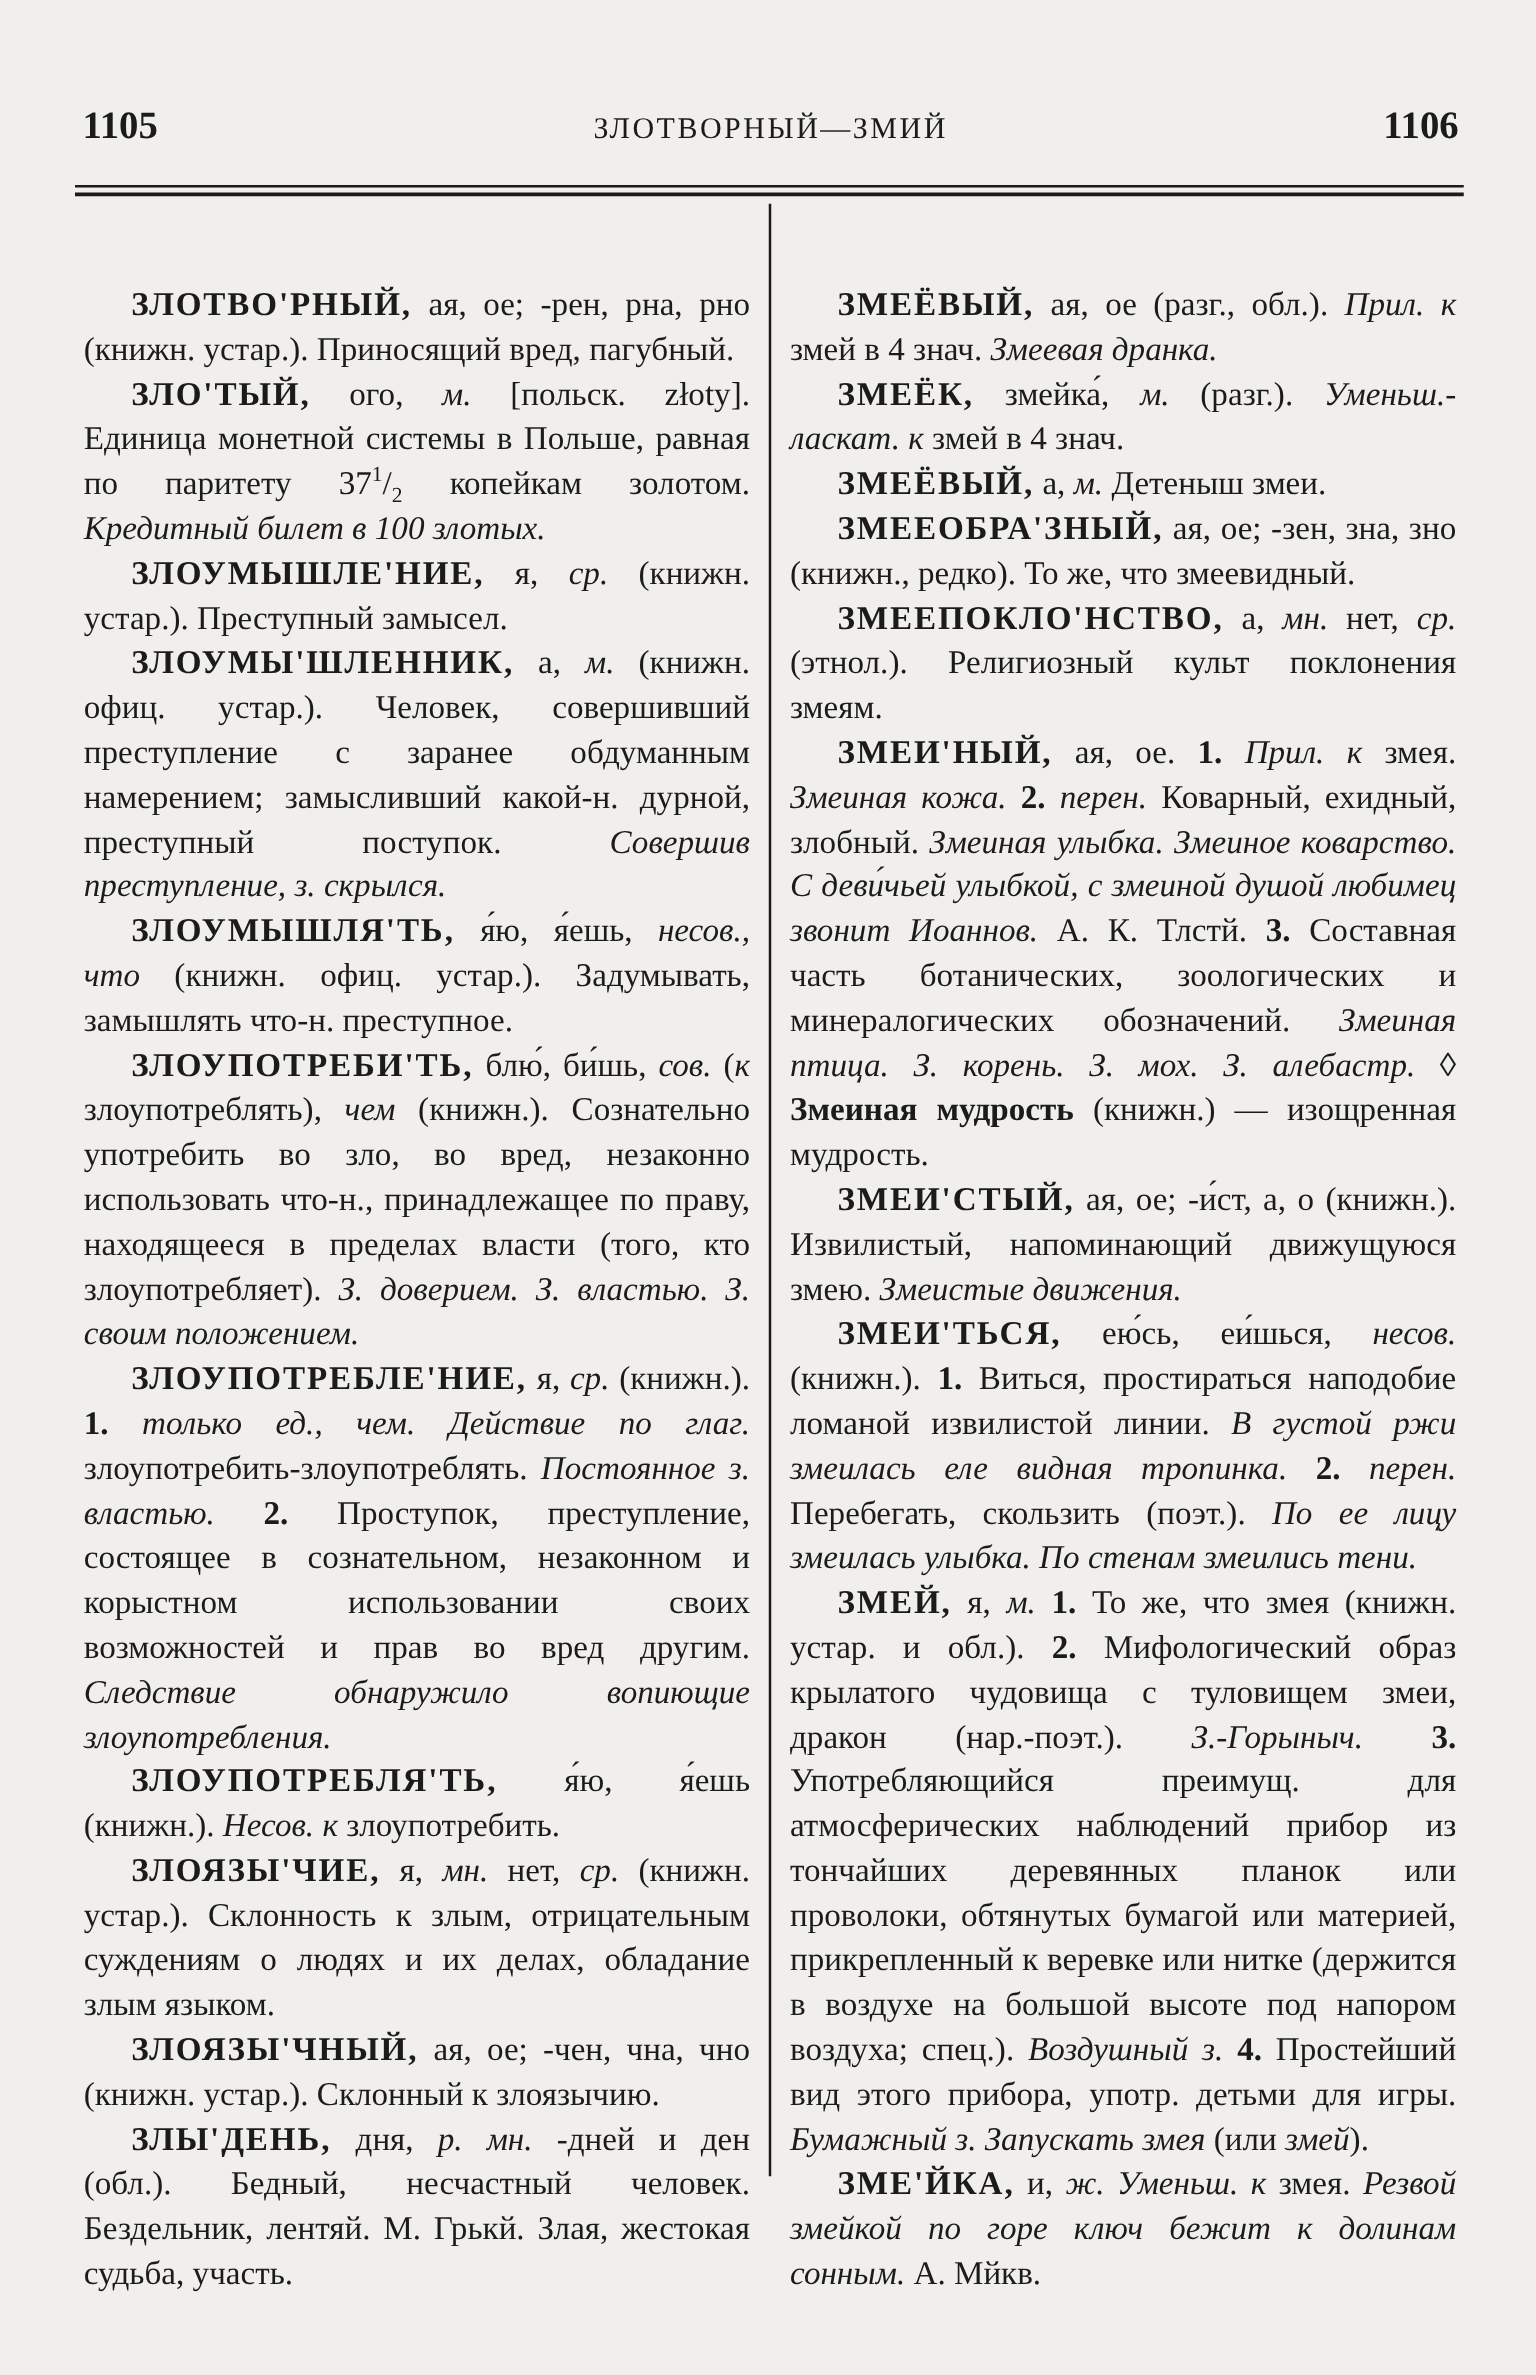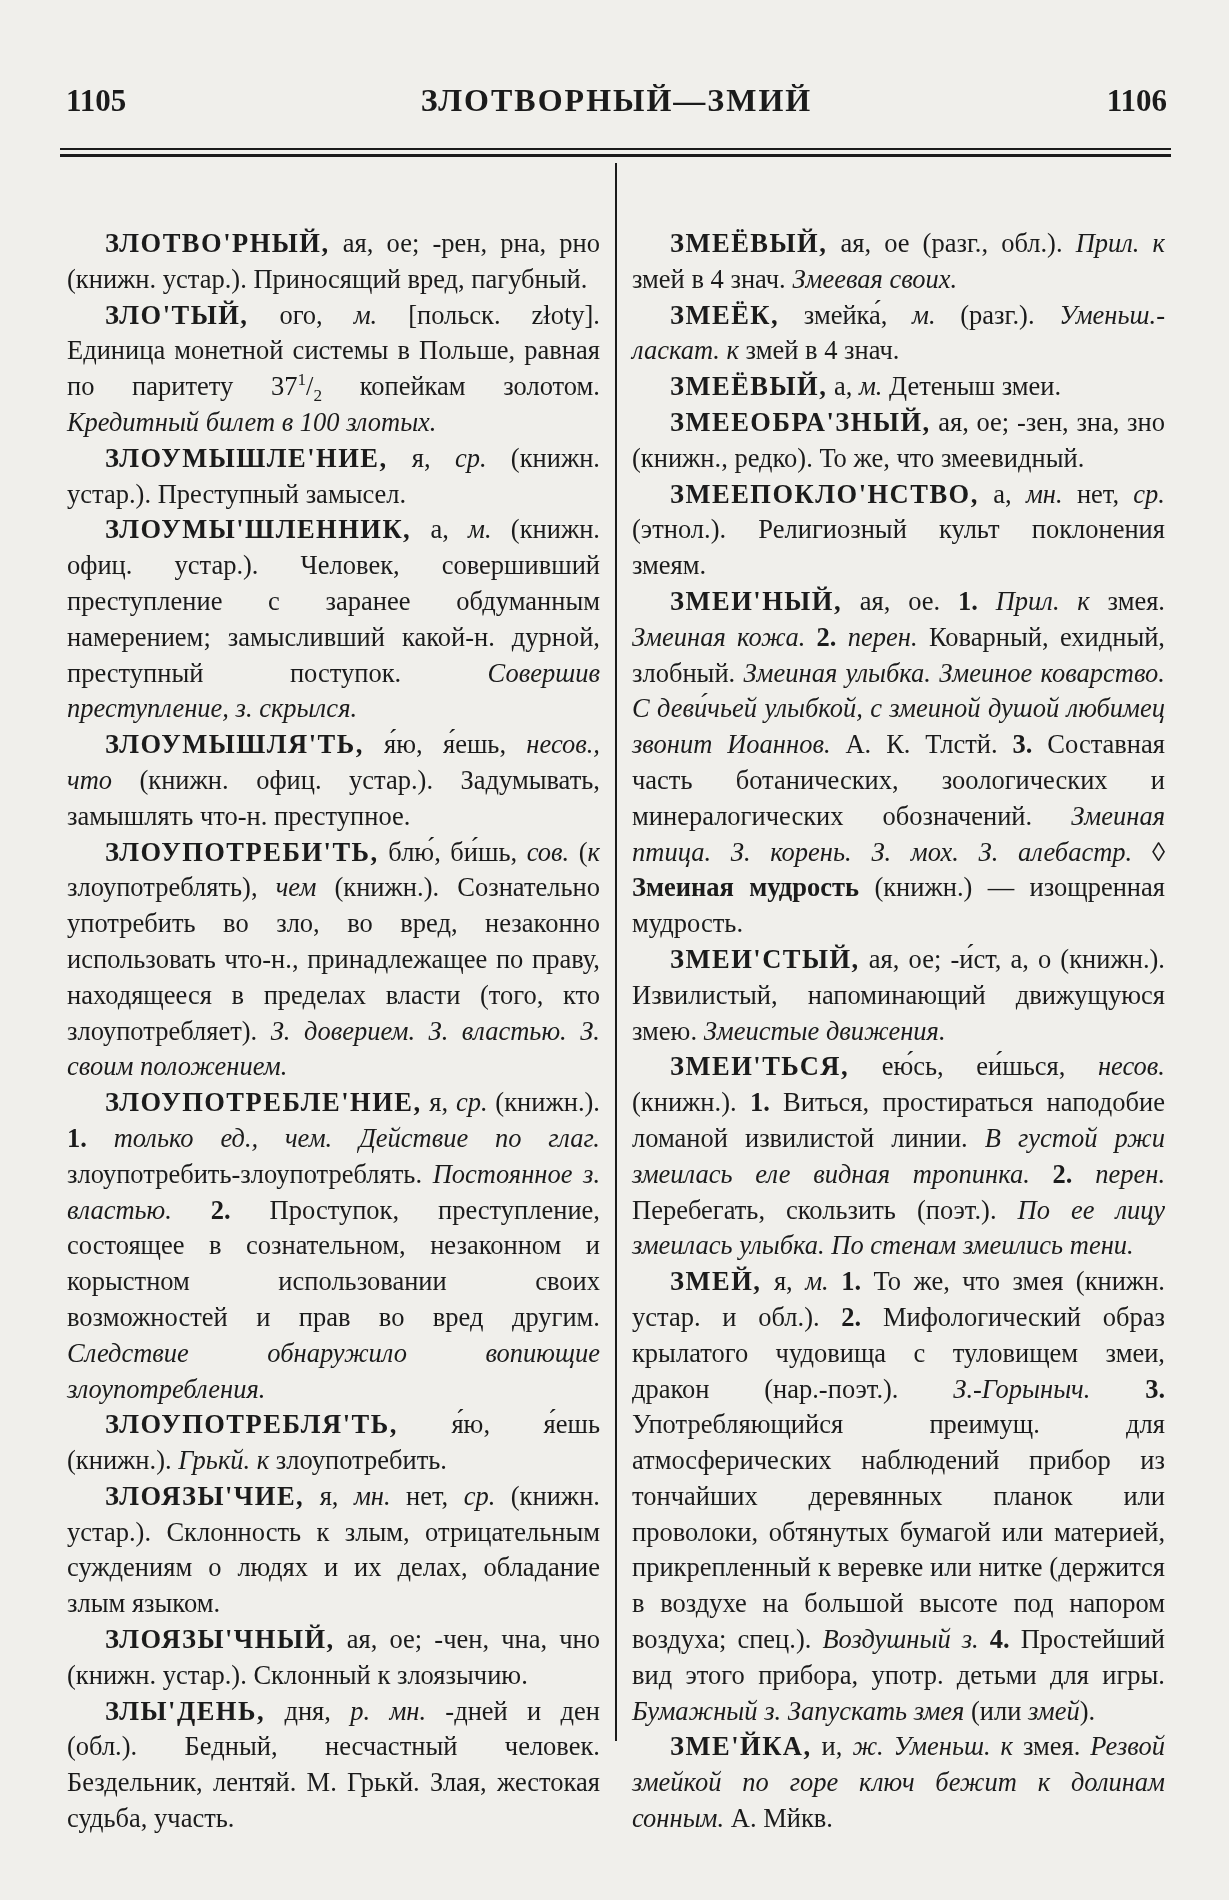--- a/index.html
+++ b/index.html
@@ -13,21 +13,21 @@
     color: var(--ink);
     font-family: "Liberation Serif", "DejaVu Serif", serif;
   }
   .page { position: relative; width: 1229px; height: 1900px; overflow: hidden; }
 
   .header {
     position: absolute; top: 82px; left: 66px; right: 62px;
     display: flex; justify-content: space-between; align-items: baseline;
   }
   .pageno { font-size: 31px; font-weight: bold; }
-  .running-head { font-size: 32px; font-weight: bold; letter-spacing: 2px; }
+  .running-head { font-size: 24px; font-weight: normal; letter-spacing: 2px; }
 
   .rule {
     position: absolute; top: 148px; left: 60px; right: 58px;
     height: 4px;
     border-top: 2px solid var(--ink);
     border-bottom: 3px solid var(--ink);
   }
 
   .col {
     position: absolute; top: 226px; width: 533px;
@@ -63,27 +63,27 @@
   <div class="rule"></div>
   <div class="divider"></div>
   <div class="col col-left" id="col-left">
       <p class="entry"><span class="hw">ЗЛОТВО'РНЫЙ,</span> ая, ое; -рен, рна, рно (книжн. устар.). Приносящий вред, пагубный.</p>
       <p class="entry"><span class="hw">ЗЛО'ТЫЙ,</span> ого, <span class="it">м.</span> [польск. złoty]. Единица монетной системы в Польше, равная по паритету 37<sup>1</sup>/<sub>2</sub> копейкам золотом. <span class="it">Кредитный билет в 100 злотых.</span></p>
       <p class="entry"><span class="hw">ЗЛОУМЫШЛЕ'НИЕ,</span> я, <span class="it">ср.</span> (книжн. устар.). Преступный замысел.</p>
       <p class="entry"><span class="hw">ЗЛОУМЫ'ШЛЕННИК,</span> а, <span class="it">м.</span> (книжн. офиц. устар.). Человек, совершивший преступление с заранее обдуманным намерением; замысливший какой-н. дурной, преступный поступок. <span class="it">Совершив преступление, з. скрылся.</span></p>
       <p class="entry"><span class="hw">ЗЛОУМЫШЛЯ'ТЬ,</span> я́ю, я́ешь, <span class="it">несов., что</span> (книжн. офиц. устар.). Задумывать, замышлять что-н. преступное.</p>
       <p class="entry"><span class="hw">ЗЛОУПОТРЕБИ'ТЬ,</span> блю́, би́шь, <span class="it">сов.</span> (<span class="it">к</span> злоупотреблять), <span class="it">чем</span> (книжн.). Сознательно употребить во зло, во вред, незаконно использовать что-н., принадлежащее по праву, находящееся в пределах власти (того, кто злоупотребляет). <span class="it">З. доверием. З. властью. З. своим положением.</span></p>
       <p class="entry"><span class="hw">ЗЛОУПОТРЕБЛЕ'НИЕ,</span> я, <span class="it">ср.</span> (книжн.). <span class="bold">1.</span> <span class="it">только ед., чем. Действие по глаг.</span> злоупотребить-злоупотреблять. <span class="it">Постоянное з. властью.</span> <span class="bold">2.</span> Проступок, преступление, состоящее в сознательном, незаконном и корыстном использовании своих возможностей и прав во вред другим. <span class="it">Следствие обнаружило вопиющие злоупотребления.</span></p>
-      <p class="entry"><span class="hw">ЗЛОУПОТРЕБЛЯ'ТЬ,</span> я́ю, я́ешь (книжн.). <span class="it">Грькй. к</span> злоупотребить.</p>
+      <p class="entry"><span class="hw">ЗЛОУПОТРЕБЛЯ'ТЬ,</span> я́ю, я́ешь (книжн.). <span class="it">Несов. к</span> злоупотребить.</p>
       <p class="entry"><span class="hw">ЗЛОЯЗЫ'ЧИЕ,</span> я, <span class="it">мн.</span> нет, <span class="it">ср.</span> (книжн. устар.). Склонность к злым, отрицательным суждениям о людях и их делах, обладание злым языком.</p>
       <p class="entry"><span class="hw">ЗЛОЯЗЫ'ЧНЫЙ,</span> ая, ое; -чен, чна, чно (книжн. устар.). Склонный к злоязычию.</p>
       <p class="entry"><span class="hw">ЗЛЫ'ДЕНЬ,</span> дня, <span class="it">р. мн.</span> -дней и ден (обл.).  Бедный, несчастный человек.  Бездельник, лентяй.  М. Грькй.   Злая, жестокая судьба, участь.</p>
     </div>
   <div class="col col-right" id="col-right">
-      <p class="entry"><span class="hw">ЗМЕЁВЫЙ,</span> ая, ое (разг., обл.). <span class="it">Прил. к</span> змей в 4 знач. <span class="it">Змеевая своих.</span></p>
+      <p class="entry"><span class="hw">ЗМЕЁВЫЙ,</span> ая, ое (разг., обл.). <span class="it">Прил. к</span> змей в 4 знач. <span class="it">Змеевая дранка.</span></p>
       <p class="entry"><span class="hw">ЗМЕЁК,</span> змейка́, <span class="it">м.</span> (разг.). <span class="it">Уменьш.-ласкат. к</span> змей в 4 знач.</p>
       <p class="entry"><span class="hw">ЗМЕЁВЫЙ,</span> а, <span class="it">м.</span> Детеныш змеи.</p>
       <p class="entry"><span class="hw">ЗМЕЕОБРА'ЗНЫЙ,</span> ая, ое; -зен, зна, зно (книжн., редко). То же, что змеевидный.</p>
       <p class="entry"><span class="hw">ЗМЕЕПОКЛО'НСТВО,</span> а, <span class="it">мн.</span> нет, <span class="it">ср.</span> (этнол.). Религиозный культ поклонения змеям.</p>
       <p class="entry"><span class="hw">ЗМЕИ'НЫЙ,</span> ая, ое. <span class="bold">1.</span> <span class="it">Прил. к</span> змея. <span class="it">Змеиная кожа.</span> <span class="bold">2.</span> <span class="it">перен.</span> Коварный, ехидный, злобный. <span class="it">Змеиная улыбка. Змеиное коварство. С деви́чьей улыбкой, с змеиной душой любимец звонит Иоаннов.</span> А. К. Тлстй. <span class="bold">3.</span> Составная часть ботанических, зоологических и минералогических обозначений. <span class="it">Змеиная птица. З. корень. З. мох. З. алебастр.</span> ◊ <span class="bold">Змеиная мудрость</span> (книжн.) — изощренная мудрость.</p>
       <p class="entry"><span class="hw">ЗМЕИ'СТЫЙ,</span> ая, ое; -и́ст, а, о (книжн.). Извилистый, напоминающий движущуюся змею. <span class="it">Змеистые движения.</span></p>
       <p class="entry"><span class="hw">ЗМЕИ'ТЬСЯ,</span> ею́сь, еи́шься, <span class="it">несов.</span> (книжн.). <span class="bold">1.</span> Виться, простираться наподобие ломаной извилистой линии. <span class="it">В густой ржи змеилась еле видная тропинка.</span> <span class="bold">2.</span> <span class="it">перен.</span> Перебегать, скользить (поэт.). <span class="it">По ее лицу змеилась улыбка. По стенам змеились тени.</span></p>
       <p class="entry"><span class="hw">ЗМЕЙ,</span> я, <span class="it">м.</span> <span class="bold">1.</span> То же, что змея (книжн. устар. и обл.). <span class="bold">2.</span> Мифологический образ крылатого чудовища с туловищем змеи, дракон (нар.-поэт.). <span class="it">З.-Горыныч.</span> <span class="bold">3.</span> Употребляющийся преимущ. для атмосферических наблюдений прибор из тончайших деревянных планок или проволоки, обтянутых бумагой или материей, прикрепленный к веревке или нитке (держится в воздухе на большой высоте под напором воздуха; спец.). <span class="it">Воздушный з.</span> <span class="bold">4.</span> Простейший вид этого прибора, употр. детьми для игры. <span class="it">Бумажный з. Запускать змея</span> (или <span class="it">змей</span>).</p>
       <p class="entry"><span class="hw">ЗМЕ'ЙКА,</span> и, <span class="it">ж. Уменьш. к</span> змея. <span class="it">Резвой змейкой по горе ключ бежит к долинам сонным.</span> А. Мйкв.</p>
     </div>

